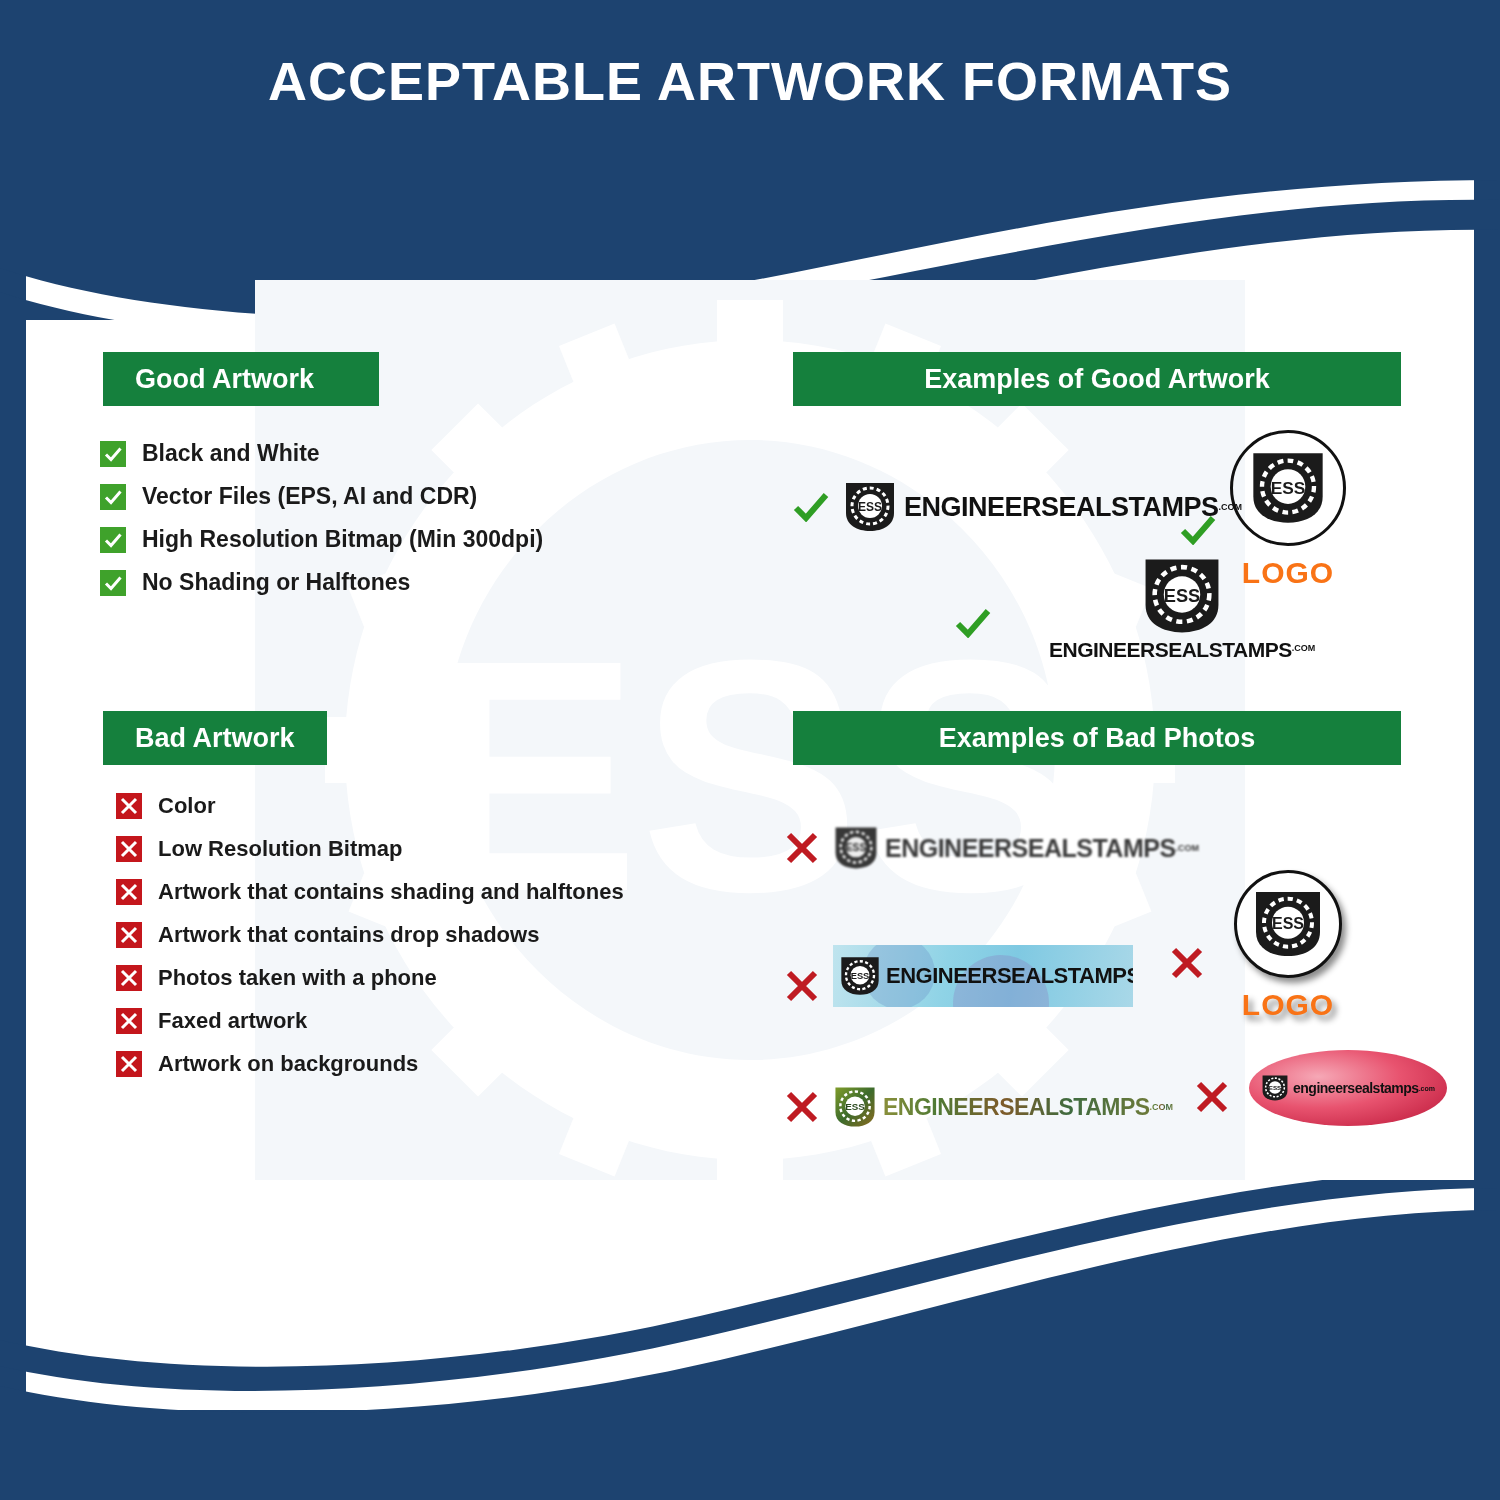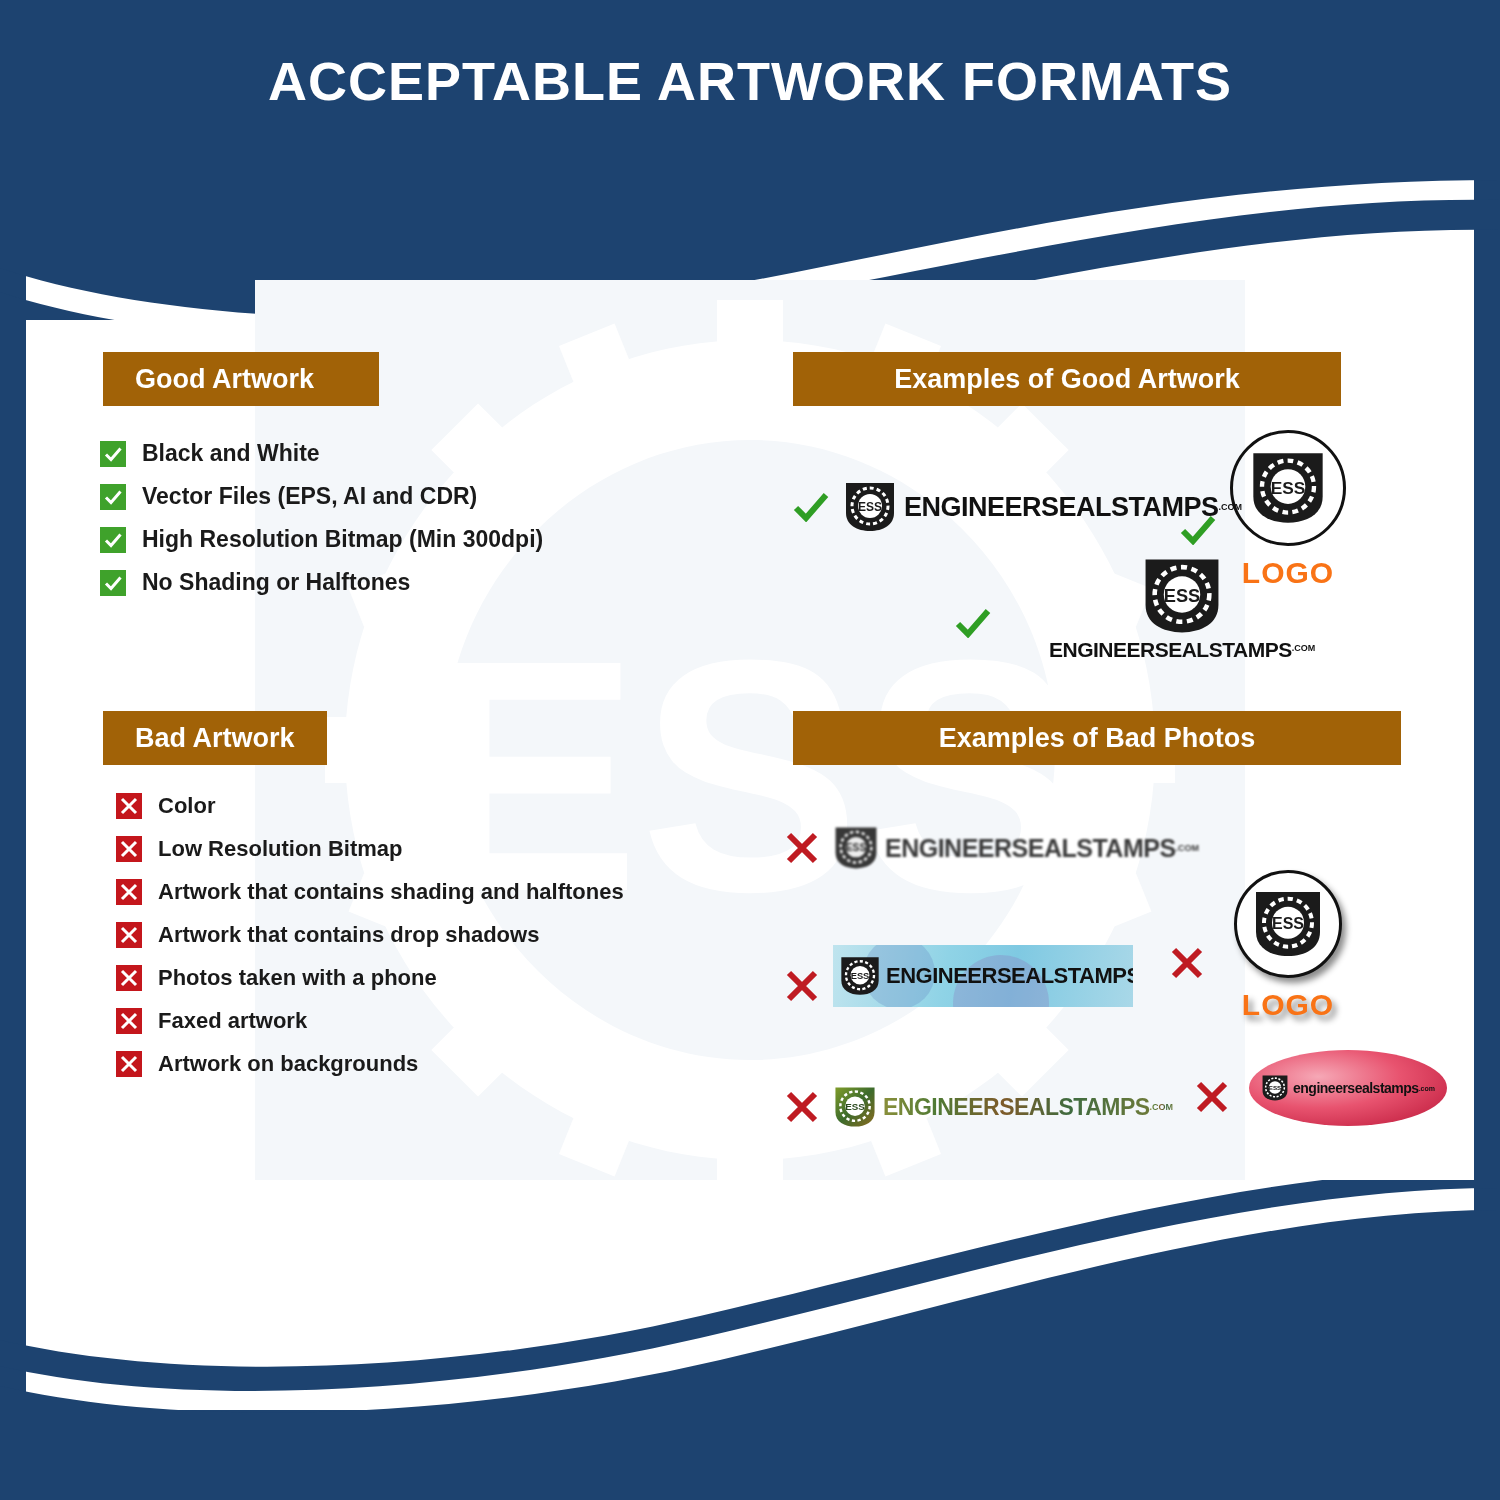--- a/index.html
+++ b/index.html
@@ -75,36 +75,36 @@
   .content {
     position: absolute;
     left: 0;
     top: 0;
     width: 1500px;
     height: 1500px;
     z-index: 5;
   }
   .hdr {
     position: absolute;
-    background: #a16207;
+    background: #15803d;
     color: #ffffff;
     font-size: 27px;
     font-weight: bold;
     display: flex;
     align-items: center;
     justify-content: center;
     height: 54px;
   }
   .hdr.left {
     justify-content: flex-start;
     padding-left: 32px;
     box-sizing: border-box;
   }
   #good-header { left: 103px; top: 352px; width: 276px; }
-  #good-ex-header { left: 793px; top: 352px; width: 548px; }
+  #good-ex-header { left: 793px; top: 352px; width: 608px; }
   #bad-header { left: 103px; top: 711px; width: 224px; }
   #bad-ex-header { left: 793px; top: 711px; width: 608px; }
 
   .list {
     position: absolute;
     list-style: none;
     margin: 0;
     padding: 0;
   }
   #good-list { left: 100px; top: 440px; }

